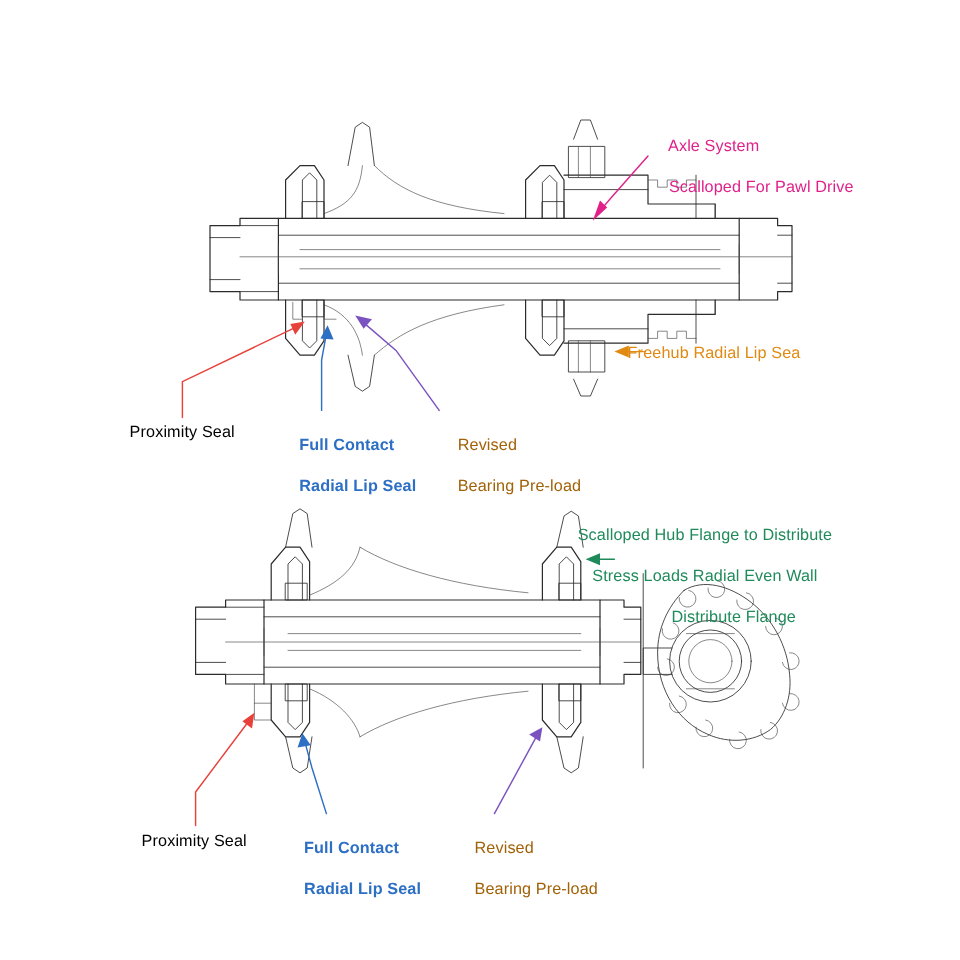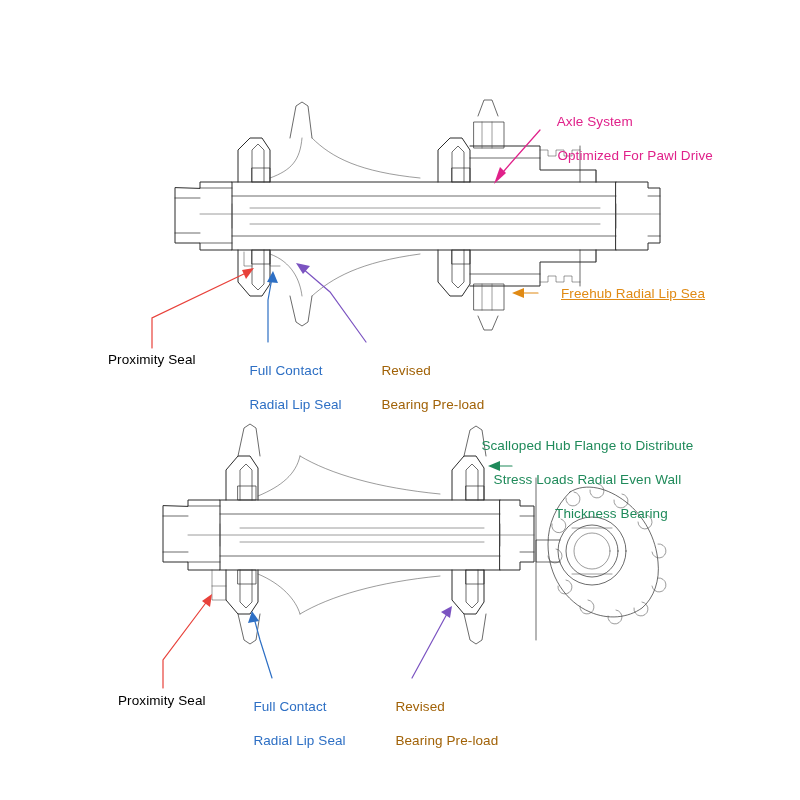--- a/index.html
+++ b/index.html
@@ -27,21 +27,21 @@
     height: 800px;
   }
   .label {
     position: absolute;
     font-size: 13.5px;
     line-height: 17px;
     white-space: pre;
     letter-spacing: 0.1px;
   }
   .label.red    { color: #000000; }
-  .label.blue   { color: #2d6fc4; }
+  .label.blue   { color: #2d6fc4; font-weight: bold; }
   .label.purple { color: #a16207; }
   .label.pink   { color: #e0218a; }
   .label.orange { color: #e08a14; }
   .label.green  { color: #1f8a5a; }
   .tech line, .tech path, .tech polyline, .tech circle, .tech rect, .tech ellipse {
     fill: none;
     stroke: #2b2b2b;
     stroke-width: 1;
     stroke-linecap: round;
     stroke-linejoin: round;
@@ -268,41 +268,41 @@
     </g>
 
     <g>
       <path class="lead purple" d="M412 678 L436 634 L448 612"></path>
       <polygon class="arrowfill purple" points="452,606 441,612 450,618"></polygon>
     </g>
   </svg>
 
   <div class="label pink" style="left:542px; top:96px;">
     <span>Axle System</span><br>
-    <span>Optimized For Pawl Drive</span>
-  </div>
-
-  <div class="label orange" style="left:561px; top:285px;text-decoration:underline;">Freehub Radial Lip Sea</div>
+    <span>Scalloped For Pawl Drive</span>
+  </div>
+
+  <div class="label orange" style="left:523px; top:285px;">Freehub Radial Lip Sea</div>
 
   <div class="label red" style="left:108px; top:351px;">Proximity Seal</div>
 
   <div class="label blue" style="left:234px; top:345px;">
     <span>Full Contact</span><br>
     <span>Radial Lip Seal</span>
   </div>
 
   <div class="label purple" style="left:366px; top:345px;">
     <span>Revised</span><br>
     <span>Bearing Pre-load</span>
   </div>
 
   <div class="label green" style="left:466px; top:420px;text-align:center;">
     <span>Scalloped Hub Flange to Distribute</span><br>
     <span>Stress Loads Radial Even Wall</span><br>
-    <span style="margin-left:48px; display:inline-block;">Thickness Bearing</span>
+    <span style="margin-left:48px; display:inline-block;">Distribute Flange</span>
   </div>
 
   <div class="label red" style="left:118px; top:692px;">Proximity Seal</div>
 
   <div class="label blue" style="left:238px; top:681px;">
     <span>Full Contact</span><br>
     <span>Radial Lip Seal</span>
   </div>
 
   <div class="label purple" style="left:380px; top:681px;">

